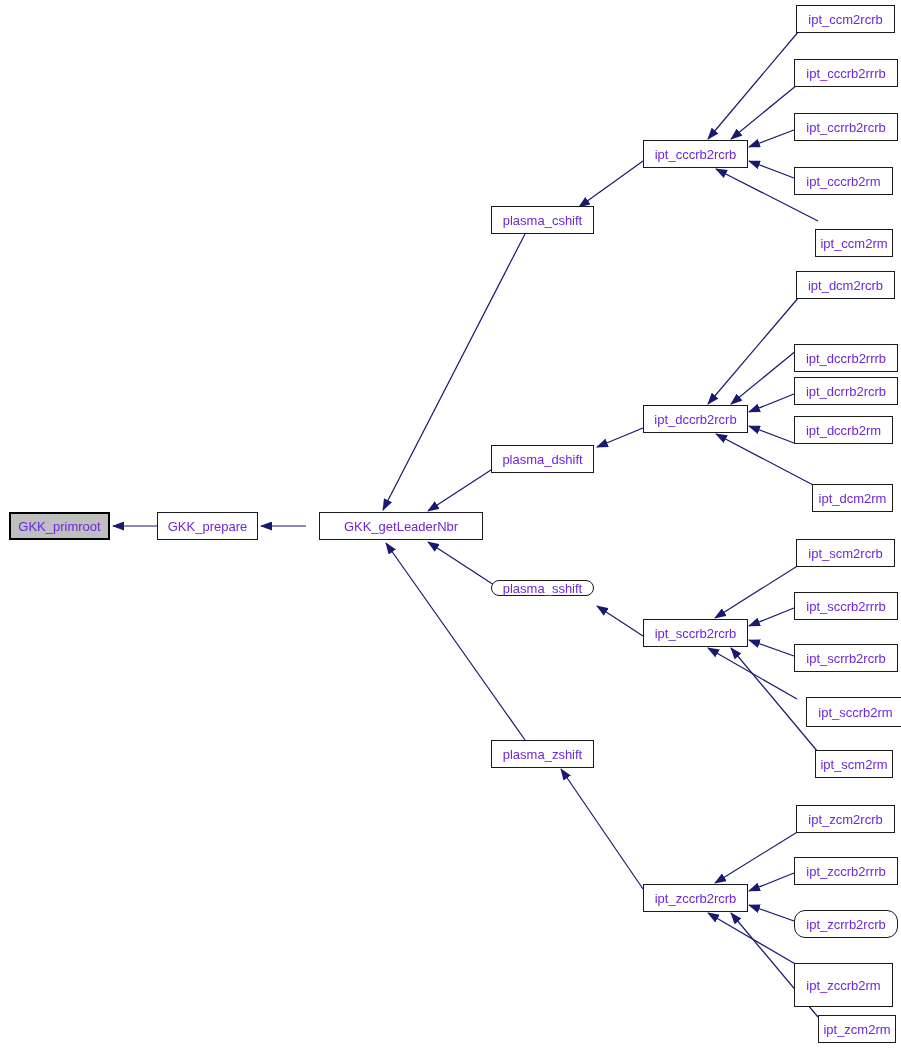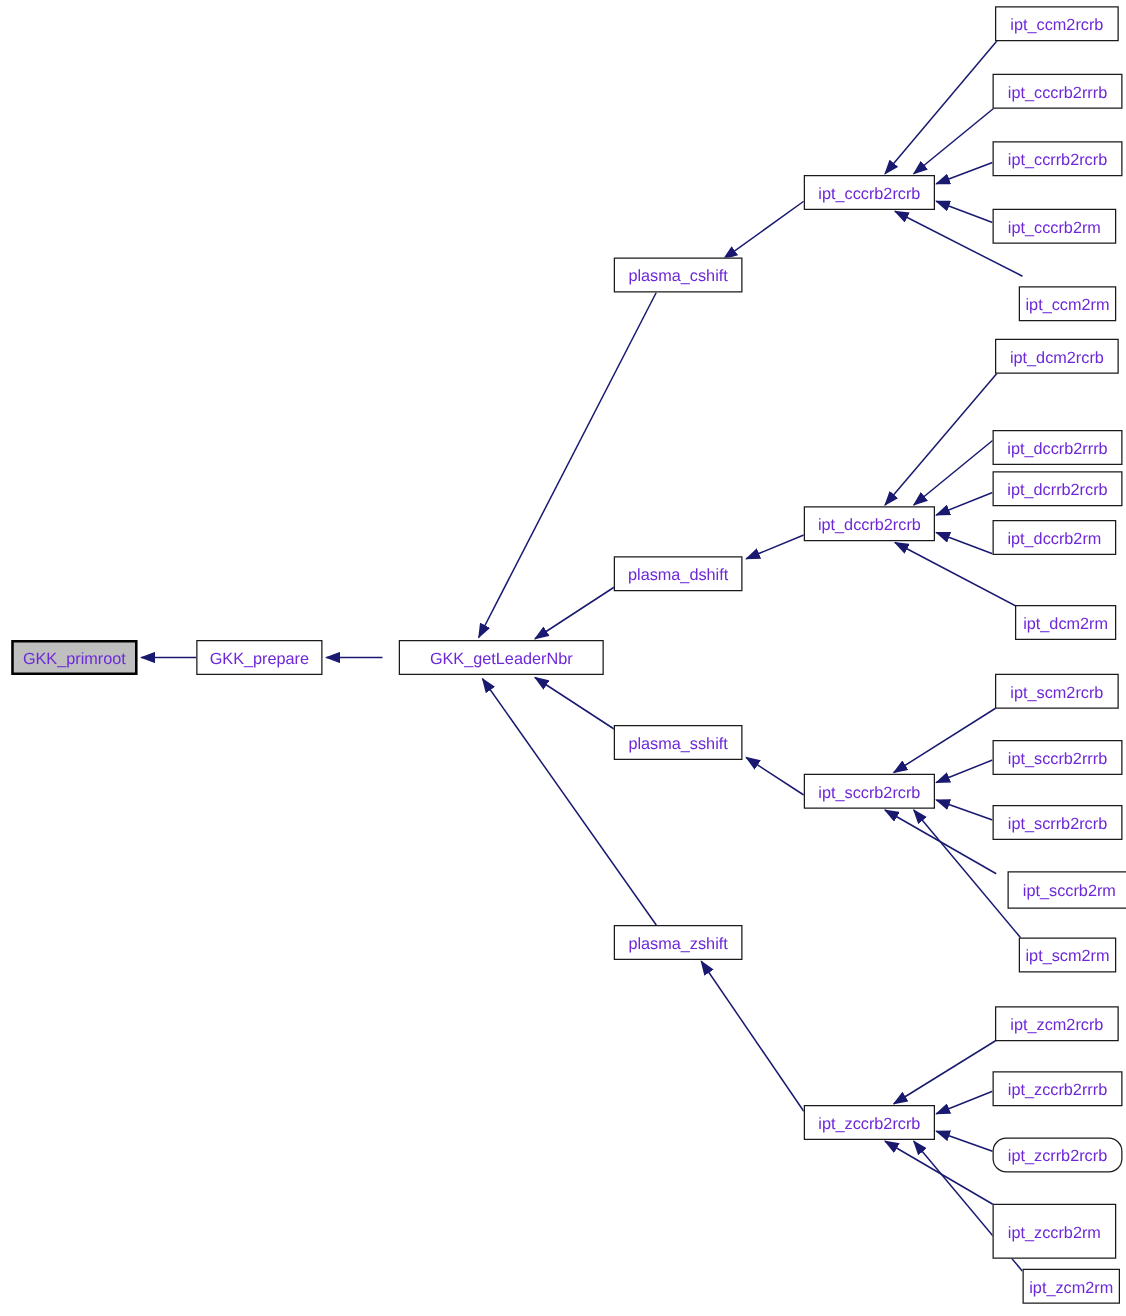--- a/index.html
+++ b/index.html
@@ -78,21 +78,21 @@
         <line x1="797" y1="965" x2="708" y2="913" class="edge" stroke="#191970" marker-end="url(#arrowhead)"></line>
         <line x1="818" y1="1017" x2="731" y2="913" class="edge" stroke="#191970" marker-end="url(#arrowhead)"></line>
       </g>
   </svg>
   <div id="node-layer">
       <div class="node highlight" style="left: 9px; top: 512px; width: 101px; height: 28px;">GKK_primroot</div>
       <div class="node" style="left: 157px; top: 512px; width: 101px; height: 28px;">GKK_prepare</div>
       <div class="node" style="left: 319px; top: 512px; width: 164px; height: 28px;">GKK_getLeaderNbr</div>
       <div class="node" style="left: 491px; top: 206px; width: 103px; height: 28px;">plasma_cshift</div>
       <div class="node" style="left: 491px; top: 445px; width: 103px; height: 28px;">plasma_dshift</div>
-      <div class="node" style="left: 491px; top: 580px; width: 103px; height: 28px;">plasma_sshift</div>
+      <div class="node" style="left: 491px; top: 580px; width: 103px; height: 16px; border-radius: 12px;">plasma_sshift</div>
       <div class="node" style="left: 491px; top: 740px; width: 103px; height: 28px;">plasma_zshift</div>
       <div class="node" style="left: 643px; top: 140px; width: 105px; height: 28px;">ipt_cccrb2rcrb</div>
       <div class="node" style="left: 643px; top: 405px; width: 105px; height: 28px;">ipt_dccrb2rcrb</div>
       <div class="node" style="left: 643px; top: 619px; width: 105px; height: 28px;">ipt_sccrb2rcrb</div>
       <div class="node" style="left: 643px; top: 884px; width: 105px; height: 28px;">ipt_zccrb2rcrb</div>
       <div class="node" style="left: 796px; top: 5px; width: 99px; height: 28px;">ipt_ccm2rcrb</div>
       <div class="node" style="left: 794px; top: 59px; width: 104px; height: 28px;">ipt_cccrb2rrrb</div>
       <div class="node" style="left: 794px; top: 113px; width: 104px; height: 28px;">ipt_ccrrb2rcrb</div>
       <div class="node" style="left: 794px; top: 167px; width: 99px; height: 28px;">ipt_cccrb2rm</div>
       <div class="node" style="left: 815px; top: 229px; width: 78px; height: 28px;">ipt_ccm2rm</div>

